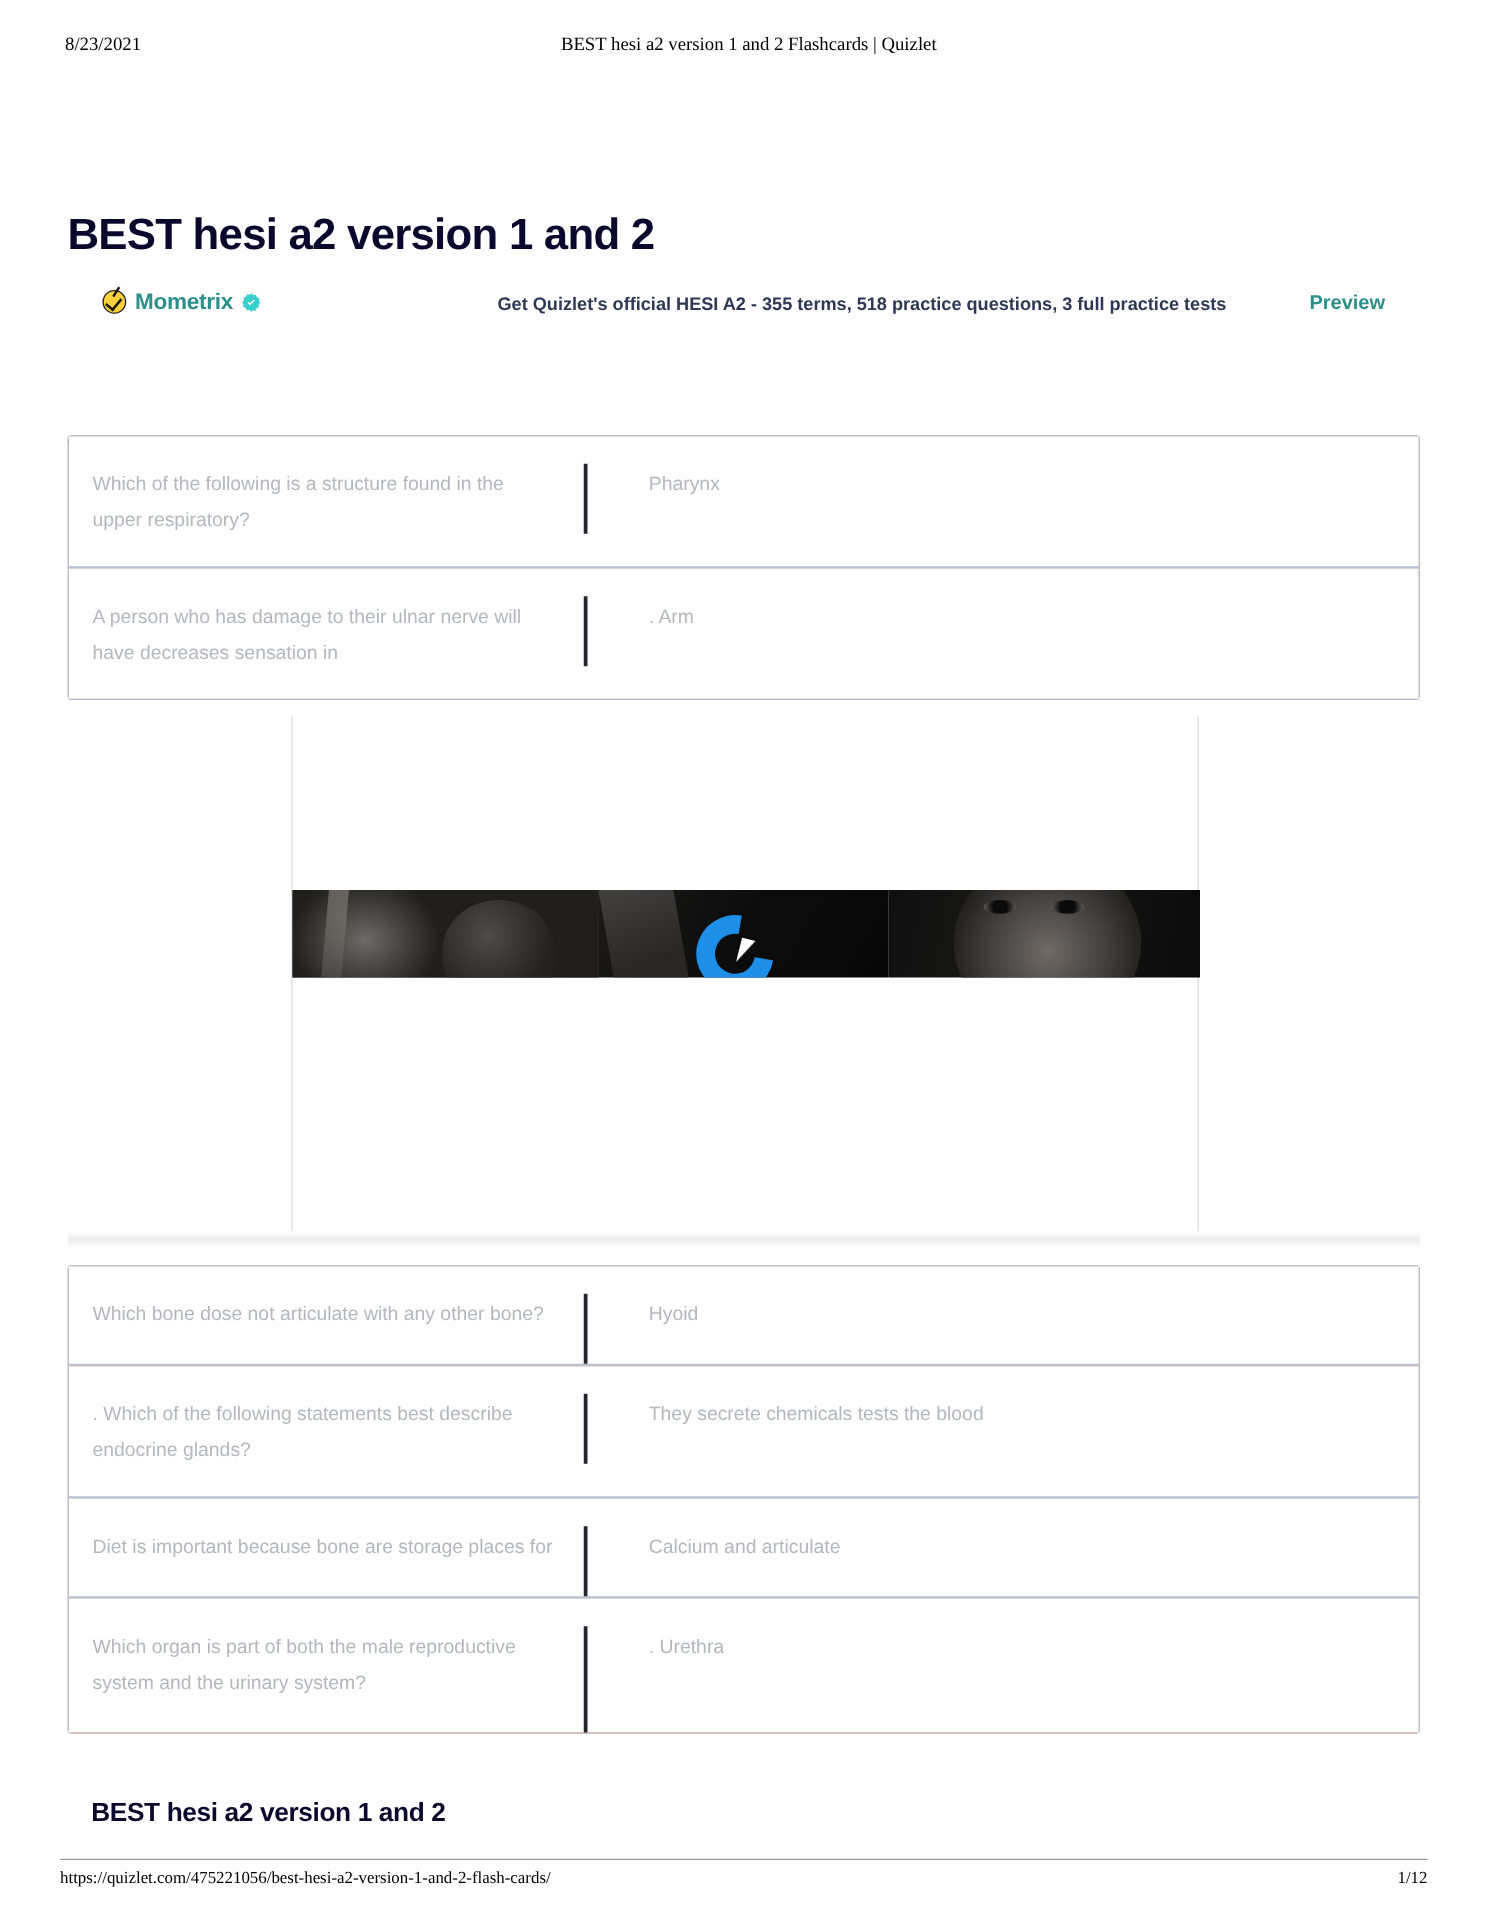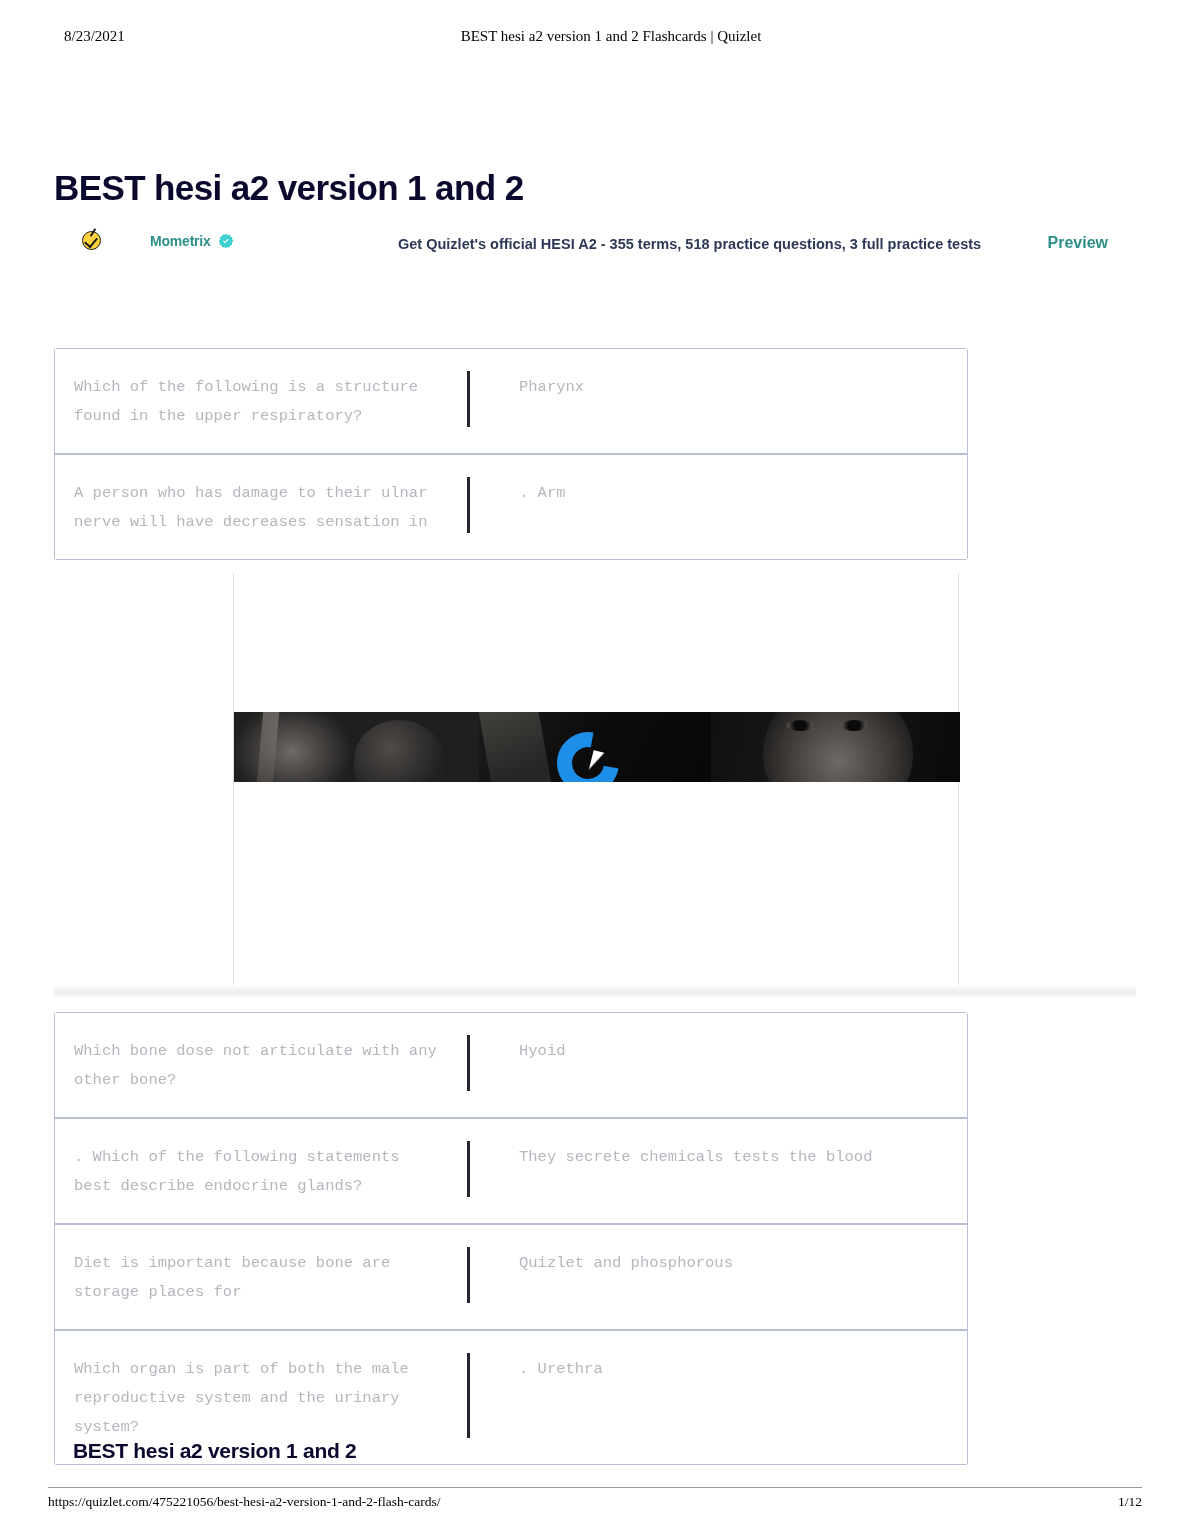--- a/index.html
+++ b/index.html
@@ -14,21 +14,21 @@
     height: 1540px;
     position: relative;
     font-family: "Liberation Sans", sans-serif;
     overflow: hidden;
   }
 
   
   .print-header {
     position: absolute;
     top: 28px;
-    left: 16px;
+    left: 4px;
     width: 1158px;
     height: 22px;
     font-family: "Liberation Serif", serif;
     font-size: 15px;
     color: #000;
   }
   .print-header .ph-date {
     position: absolute;
     left: 48px;
     top: 0;
@@ -103,25 +103,24 @@
     content: "";
     position: absolute;
     left: 9px;
     top: -4px;
     width: 2px;
     height: 9px;
     background: #1a1a1a;
     transform: rotate(32deg);
   }
   .promo-name {
-    font-size: 14px;
+    font-size: 18px;
     font-weight: bold;
     color: #2d8f89;
     letter-spacing: -0.2px;
-    margin-left: 42px;
   }
   .verified-badge {
     width: 16px;
     height: 16px;
     position: relative;
     display: inline-block;
   }
   .verified-badge svg { display: block; }
 
   .promo-copy {
@@ -154,25 +153,24 @@
     color: #0a092d;
     letter-spacing: -0.3px;
     white-space: nowrap;
     margin-top: 48px;
   }
 
   
   .card-group {
     position: absolute;
     left: 54px;
-    width: 914px;
+    width: 1082px;
     background: #c2410c;
     border: 1px solid #b9c0d4;
     border-radius: 3px;
-    font-family: Liberation Mono, monospace;
   }
   .group-a { top: 348px; }
   .group-b { top: 1012px; }
 
   .term-row {
     display: flex;
     align-items: flex-start;
     border-bottom: 2px solid #b9c0d4;
     padding: 0;
     background: #fff;
@@ -447,21 +445,21 @@
       <div class="divider-cell">
           <div class="divider-bar"></div>
         </div>
       <div class="def-cell">They secrete chemicals tests the blood</div>
     </div>
     <div class="term-row h-2lines">
       <div class="term-cell">Diet is important because bone are storage places for</div>
       <div class="divider-cell">
           <div class="divider-bar"></div>
         </div>
-      <div class="def-cell">Quizlet and phosphorous</div>
+      <div class="def-cell">Calcium and articulate</div>
     </div>
     <div class="term-row h-3lines">
       <div class="term-cell">Which organ is part of both the male reproductive system and the urinary system?</div>
       <div class="divider-cell">
           <div class="divider-bar"></div>
         </div>
       <div class="def-cell">. Urethra</div>
     </div>
   </div>
 

